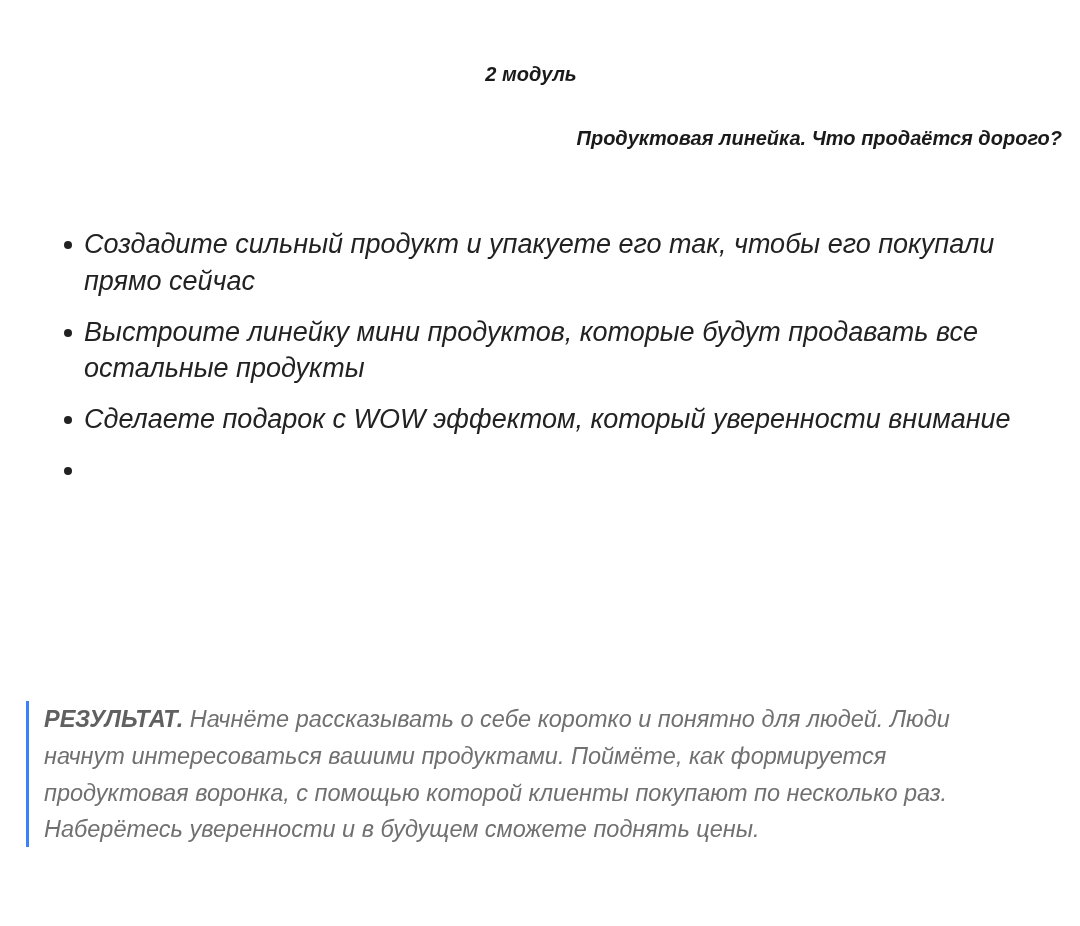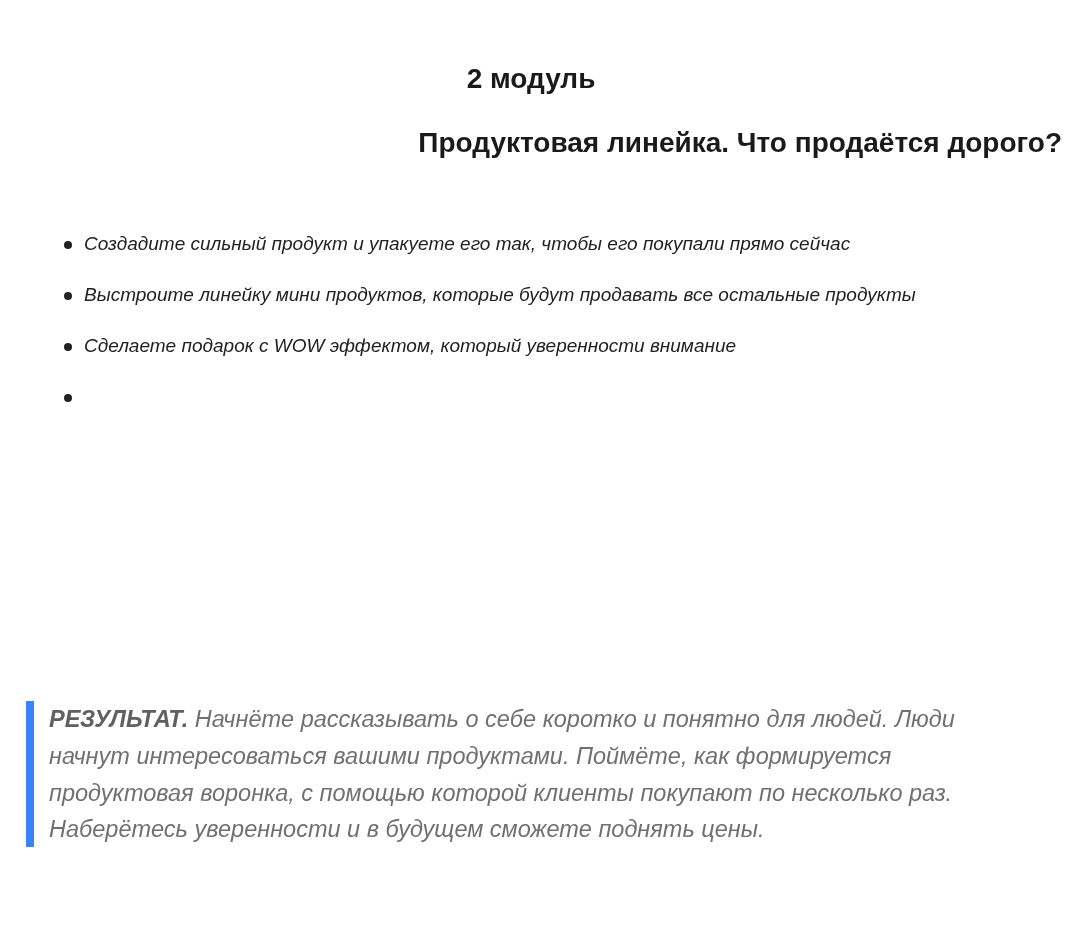--- a/index.html
+++ b/index.html
@@ -14,59 +14,60 @@
       font-family: "Liberation Sans", "DejaVu Sans", sans-serif;
       color: #1f1f1f;
       overflow: hidden;
     }
     .title {
       position: absolute;
       left: 0;
       width: 1062px;
       text-align: center;
       font-weight: bold;
-      font-size: 28px;
+      font-style: italic;
+      font-size: 20px;
       color: #1a1a1a;
       margin: 0;
     }
     .title.module { top: 63px; }
     .title.subtitle { top: 127px; text-align: right; }
     ul.points {
       position: absolute;
       top: 226px;
       left: 60px;
       width: 990px;
       margin: 0;
       padding: 0;
       list-style: none;
     }
     ul.points li {
       position: relative;
       padding-left: 24px;
       font-style: italic;
-      font-size: 19px;
+      font-size: 27px;
       line-height: 36.5px;
       color: #222222;
       margin-bottom: 14.5px;
     }
     ul.points li .bullet {
       position: absolute;
       left: 4px;
       top: 15px;
       width: 8px;
       height: 8px;
       border-radius: 50%;
       background: #222222;
     }
     .result {
       position: absolute;
       top: 701px;
       left: 26px;
       width: 1000px;
-      border-left: 8px solid #3b82f6;
+      border-left: 3px solid #3b82f6;
       padding-left: 15px;
       font-style: italic;
       font-size: 23.5px;
       line-height: 36.8px;
       color: #707070;
       height: 146px;
       box-sizing: border-box;
     }
     .result .label {
       font-weight: bold;

